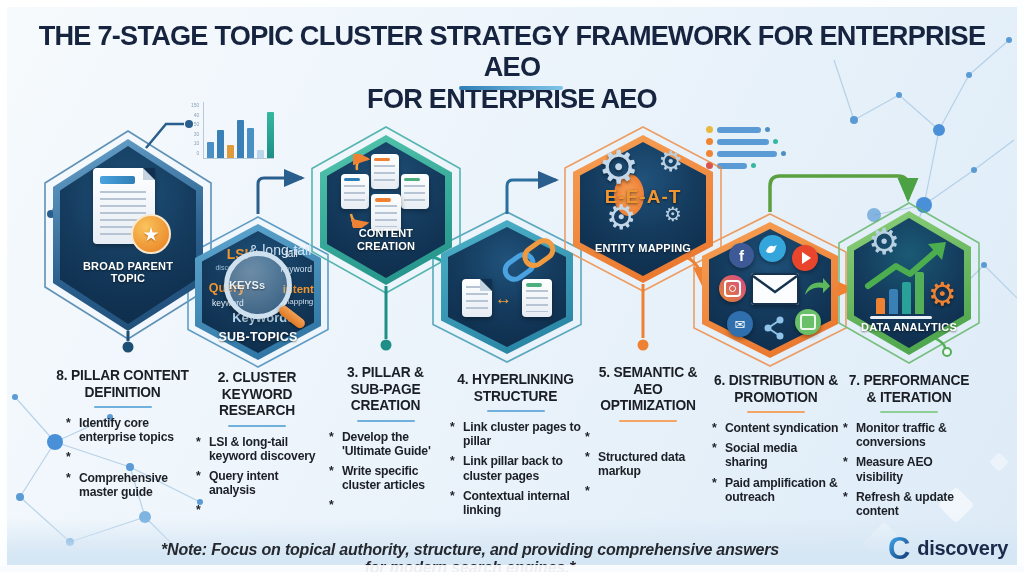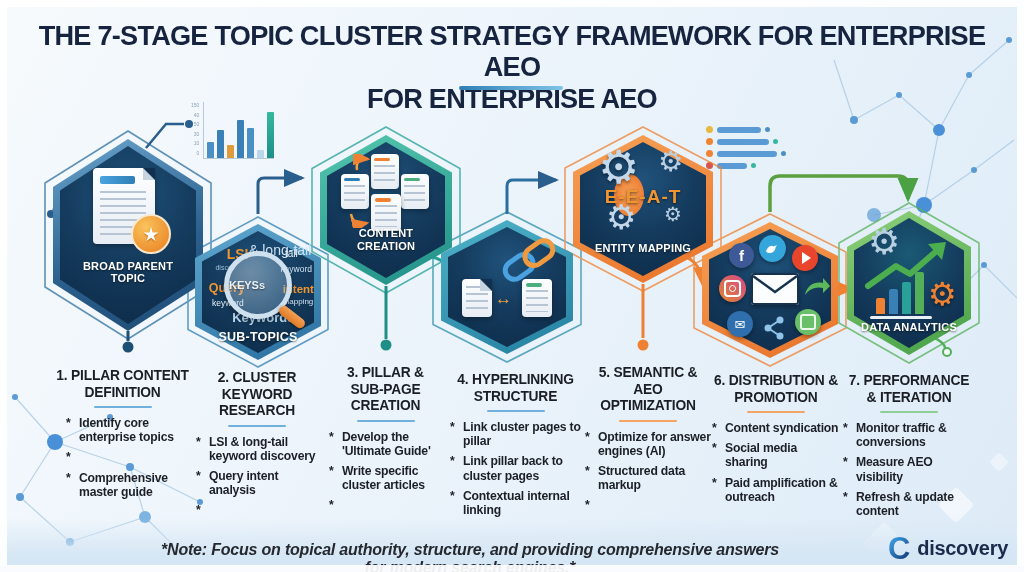--- a/index.html
+++ b/index.html
@@ -433,21 +433,21 @@
         <div style="height:32px;background:#2aa198;"></div>
         <div style="height:42px;background:#54b058;"></div>
       </div>
       <div style="position:absolute;left:16px;top:98px;width:62px;height:2.5px;background:#e8f1f8;border-radius:2px;"></div>
       <span class="gear" style="left:74px;top:60px;font-size:32px;color:#ef8132;text-shadow:0 2px 3px rgba(0,0,0,.4);">⚙</span>
       <div class="hex-label" style="bottom:11%;">DATA ANALYTICS</div>
     </div>
   </div>
 
   <div class="col" style="left:40px;top:368px;width:165px;">
-    <h3>1. PILLAR CONTENT DEFINITION</h3>
+    <h3>8. PILLAR CONTENT DEFINITION</h3>
     <div class="hr" style="background:#6fb1dc;"></div>
     <ul style="padding-left:26px;width:135px;box-sizing:border-box;min-width:140px;">
       <li>
           <span class="ast">*</span>
           <span>Identify core enterprise topics</span>
         </li>
       <li>
           <span class="ast">*</span>
         </li>
       <li>
@@ -511,21 +511,20 @@
         </li>
     </ul>
   </div>
 
   <div class="col" style="left:585px;top:365px;width:126px;">
     <h3>5. SEMANTIC &amp; AEO OPTIMIZATION</h3>
     <div class="hr" style="background:#f2a564;"></div>
     <ul>
       <li>
           <span class="ast">*</span>
-          <span>Optimize for answer engines (AI)</span>
         </li>
       <li>
           <span class="ast">*</span>
           <span>Structured data markup</span>
         </li>
       <li>
           <span class="ast">*</span>
         </li>
     </ul>
   </div>

